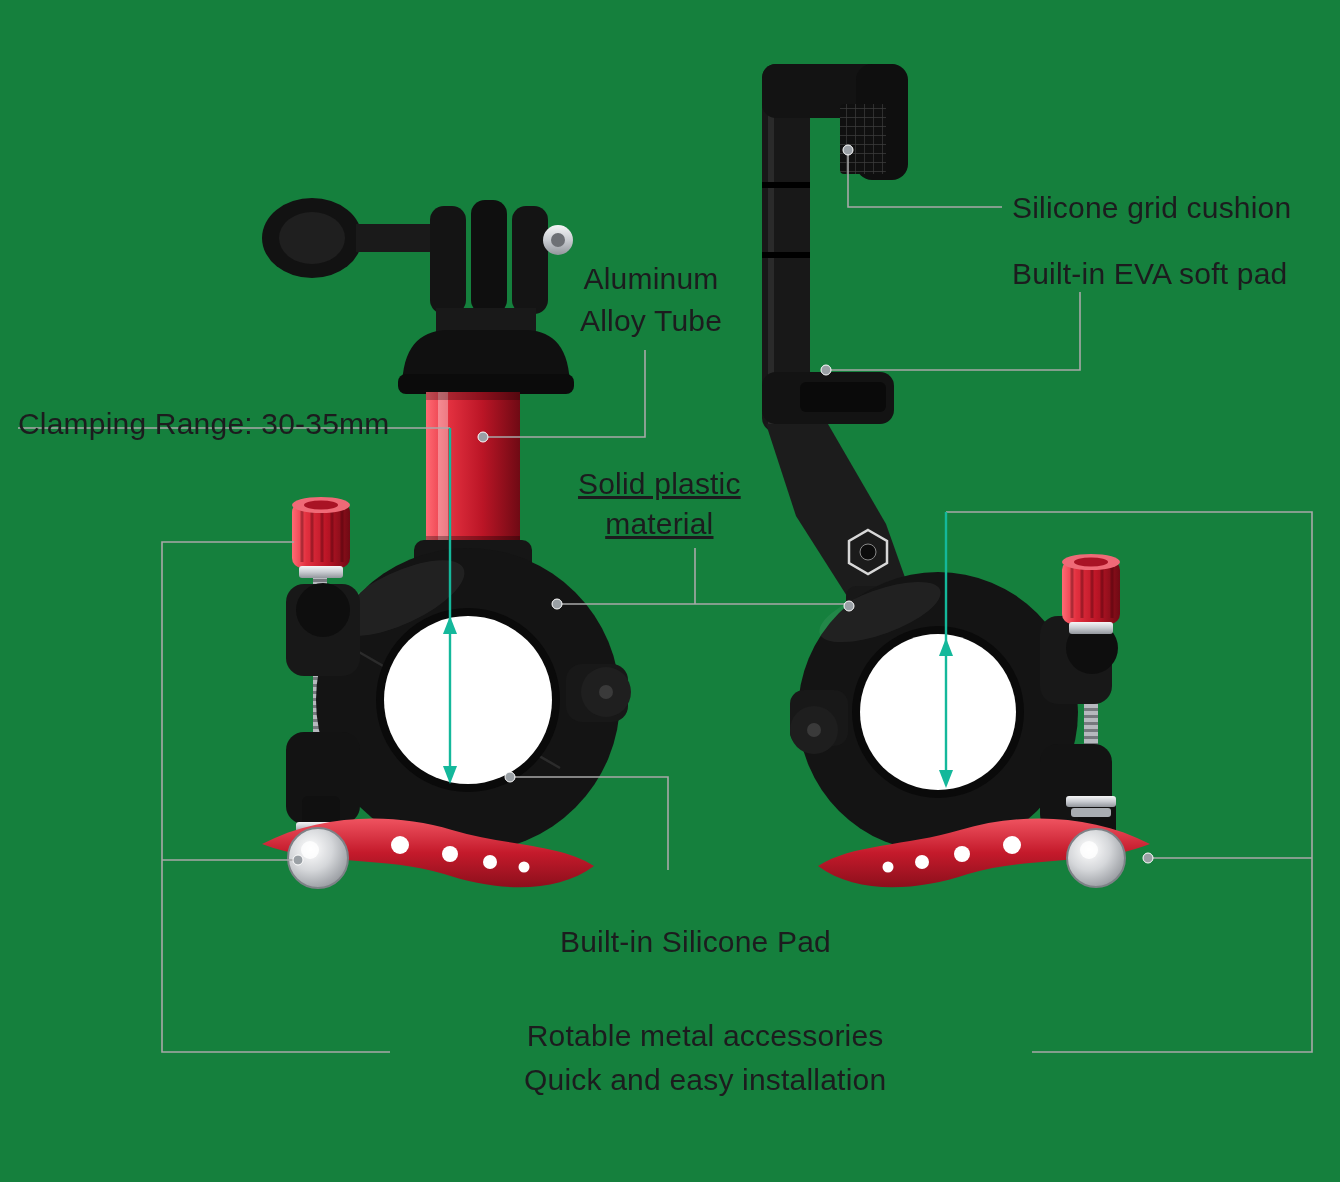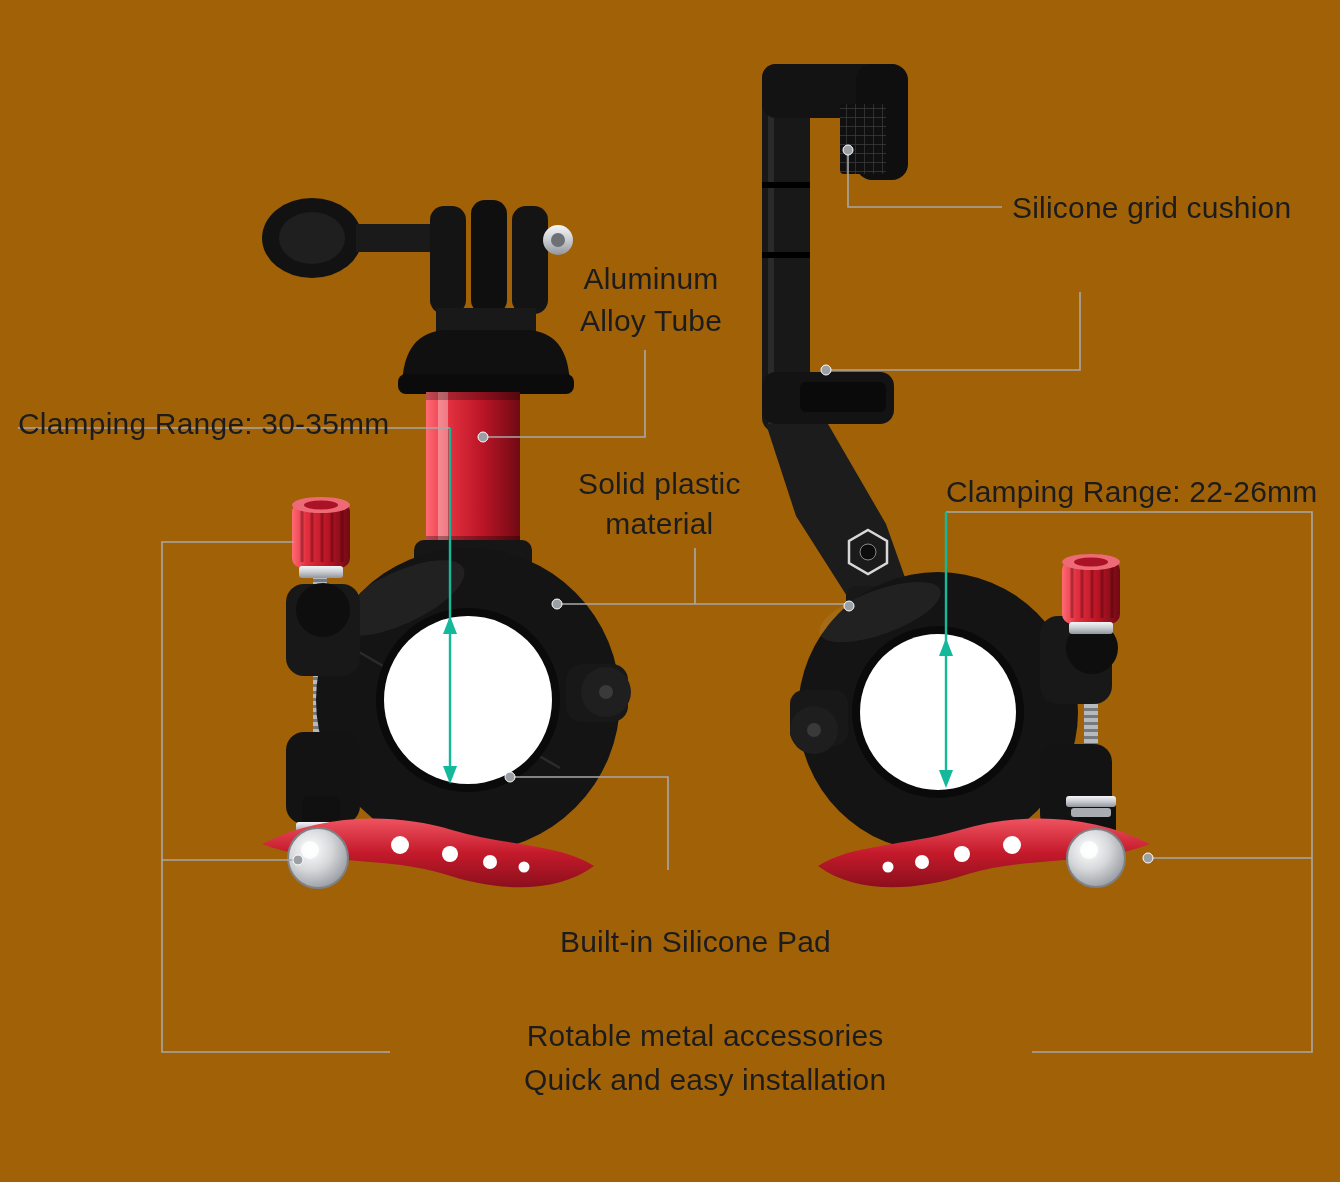--- a/index.html
+++ b/index.html
@@ -1,27 +1,27 @@
 <!DOCTYPE html>
 <html style="--accent-teal: #14b89b; --leader-gray: #a8a8a8; --text: #1c1c1e; --metal-red: #c8202f;"><head>
 <meta charset="utf-8">
 <style>
   html,body{margin:0;padding:0;background:#fff;}
   .stage{
-    position:relative;width:1340px;height:1182px;background:#a16207;overflow:hidden;
+    position:relative;width:1340px;height:1182px;background:#15803d;overflow:hidden;
     font-family:"Liberation Sans",sans-serif;
   }
   .stage svg{position:absolute;left:0;top:0;}
   .lbl{
     position:absolute;color:var(--text,#1c1c1e);font-size:30px;line-height:36px;
     white-space:nowrap;letter-spacing:.2px;
   }
   .lbl .row{display:block;text-align:center;}
   .lbl.lh42 .row{line-height:42px;}
-  .lbl.lh40 .row{line-height:40px;}
+  .lbl.lh40 .row{line-height:40px;text-decoration:underline;}
   .lbl.lh44 .row{line-height:44px;margin-left:38px;}
   .leader{stroke:var(--leader-gray,#a8a8a8);stroke-width:1.6;fill:none;}
   .dot{fill:#9aa0a5;stroke:#ffffff;stroke-width:1;}
   .teal{stroke:var(--accent-teal,#14b89b);stroke-width:2.4;fill:none;}
   .tealfill{fill:var(--accent-teal,#14b89b);}
 </style>
 </head>
 <body>
 
 <div class="stage">
@@ -218,34 +218,34 @@
     </g>
     <g>
       <line class="teal" x1="946" y1="512" x2="946" y2="778"></line>
       <polygon class="tealfill" points="946,638 939,656 953,656"></polygon>
       <polygon class="tealfill" points="946,788 939,770 953,770"></polygon>
     </g>
   </svg>
 
   <div class="lbl" style="left:1012px; top:190px;">Silicone grid cushion</div>
 
+  <div class="lbl" style="left:1012px; top:256px;">Built-in EVA soft pad</div>
 
   <div class="lbl lh42" style="left:580px; top:258px;">
     <span class="row">Aluminum</span>
     <span class="row">Alloy Tube</span>
   </div>
 
   <div class="lbl" style="left:18px; top:406px;">Clamping Range: 30-35mm</div>
 
   <div class="lbl lh40" style="left:578px; top:464px;">
     <span class="row">Solid plastic</span>
     <span class="row">material</span>
   </div>
 
-  <div class="lbl" style="left:946px; top:474px;">Clamping Range: 22-26mm</div>
 
   <div class="lbl" style="left:560px; top:876px;margin-top:48px;">Built-in Silicone Pad</div>
 
   <div class="lbl lh44" style="left:486px; top:1014px;">
     <span class="row">Rotable metal accessories</span>
     <span class="row">Quick and easy installation</span>
   </div>
 
 </div>
 

